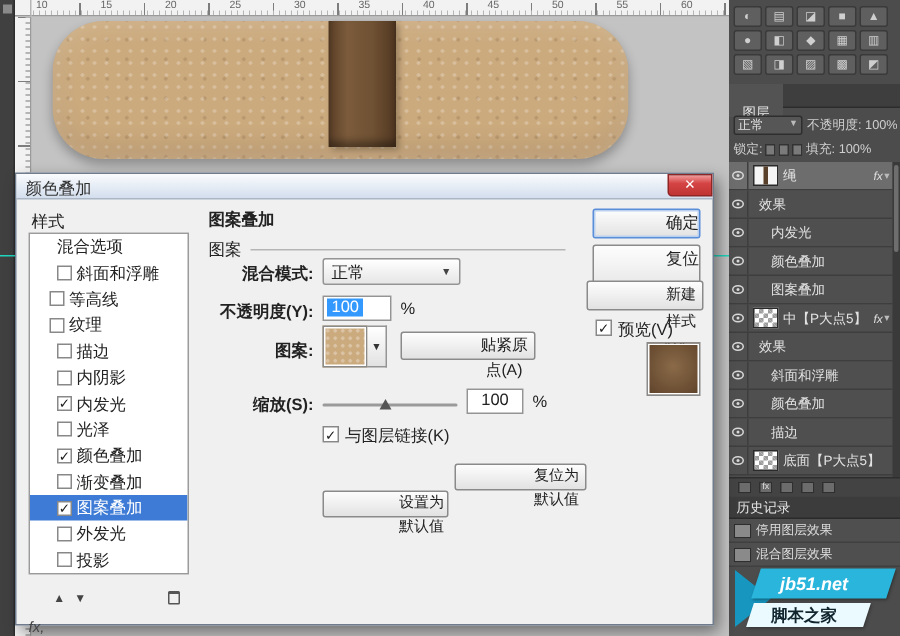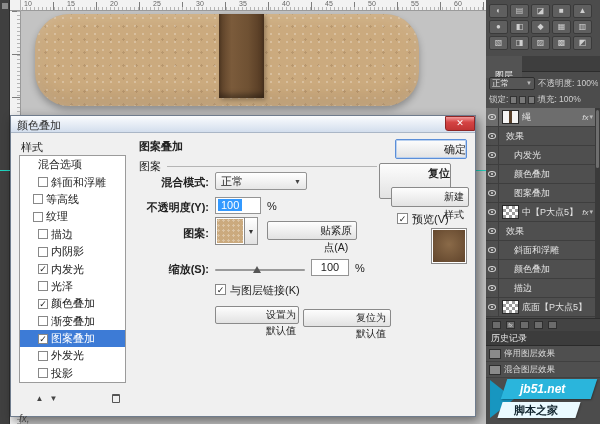--- a/index.html
+++ b/index.html
@@ -112,25 +112,25 @@
     background-image:radial-gradient(rgba(255,255,255,.3) 1px,transparent 1.2px);background-size:5px 5px;
     border:1px solid #8a8a8a;box-shadow:inset 0 0 0 1px #fff;}
   .swatch-arrow{position:absolute;left:234px;top:101px;width:13px;height:28px;background:linear-gradient(#fff,#e2e2e2);border:1px solid #949494;border-left:none;font-size:7px;color:#333;text-align:center;line-height:28px;}
   .btn{position:absolute;background:linear-gradient(#fdfdfd,#e2e2e2);border:1px solid #8a8a8a;border-radius:2px;text-align:center;color:#222;padding-left:48px;}
   .btn-snap{left:256px;top:105px;width:90px;height:19px;line-height:17px;font-size:10.5px;}
   .slider-track{position:absolute;left:204px;top:153px;width:90px;height:2px;background:#9a9a9a;border-radius:1px;}
   .slider-thumb{position:absolute;left:42%;top:-3px;width:0;height:0;border-left:4px solid transparent;border-right:4px solid transparent;border-bottom:7px solid #555;}
   .dlg-cb{position:absolute;width:11px;height:11px;background:#fff;border:1px solid #888;font-size:9px;line-height:10px;text-align:center;color:#222;}
   .cb-link{left:204px;top:168px;}
   .lbl-link{position:absolute;left:219px;top:167px;}
-  .btn-default1{left:204px;top:190px;width:84px;height:18px;line-height:16px;font-size:10px;}
+  .btn-default1{left:204px;top:211px;width:84px;height:18px;line-height:16px;font-size:10px;}
   .btn-default2{left:292px;top:193px;width:88px;height:18px;line-height:16px;font-size:10px;}
 
   .btn-ok{left:384px;top:23px;width:72px;height:20px;line-height:18px;border:1px solid #5b8ed8;box-shadow:0 0 0 1px #b9d0ef inset;}
-  .btn-reset{left:368px;top:47px;width:72px;height:36px;line-height:18px;font-weight:bold;}
+  .btn-reset{left:384px;top:47px;width:72px;height:36px;line-height:18px;}
   .btn-new{left:380px;top:71px;width:78px;height:20px;line-height:18px;font-size:10px;}
   .cb-preview{left:386px;top:97px;}
   .lbl-preview{position:absolute;left:401px;top:96px;}
   .style-preview{position:absolute;left:420px;top:112px;width:36px;height:36px;border:1px solid #8a8a8a;
     background:radial-gradient(circle at 50% 45%,#8a6a48,#6b4e33 70%,#5d4229);box-shadow:inset 0 0 0 1px #fff;}
 </style>
 </head>
 <body>
 
 <div class="left-strip">

